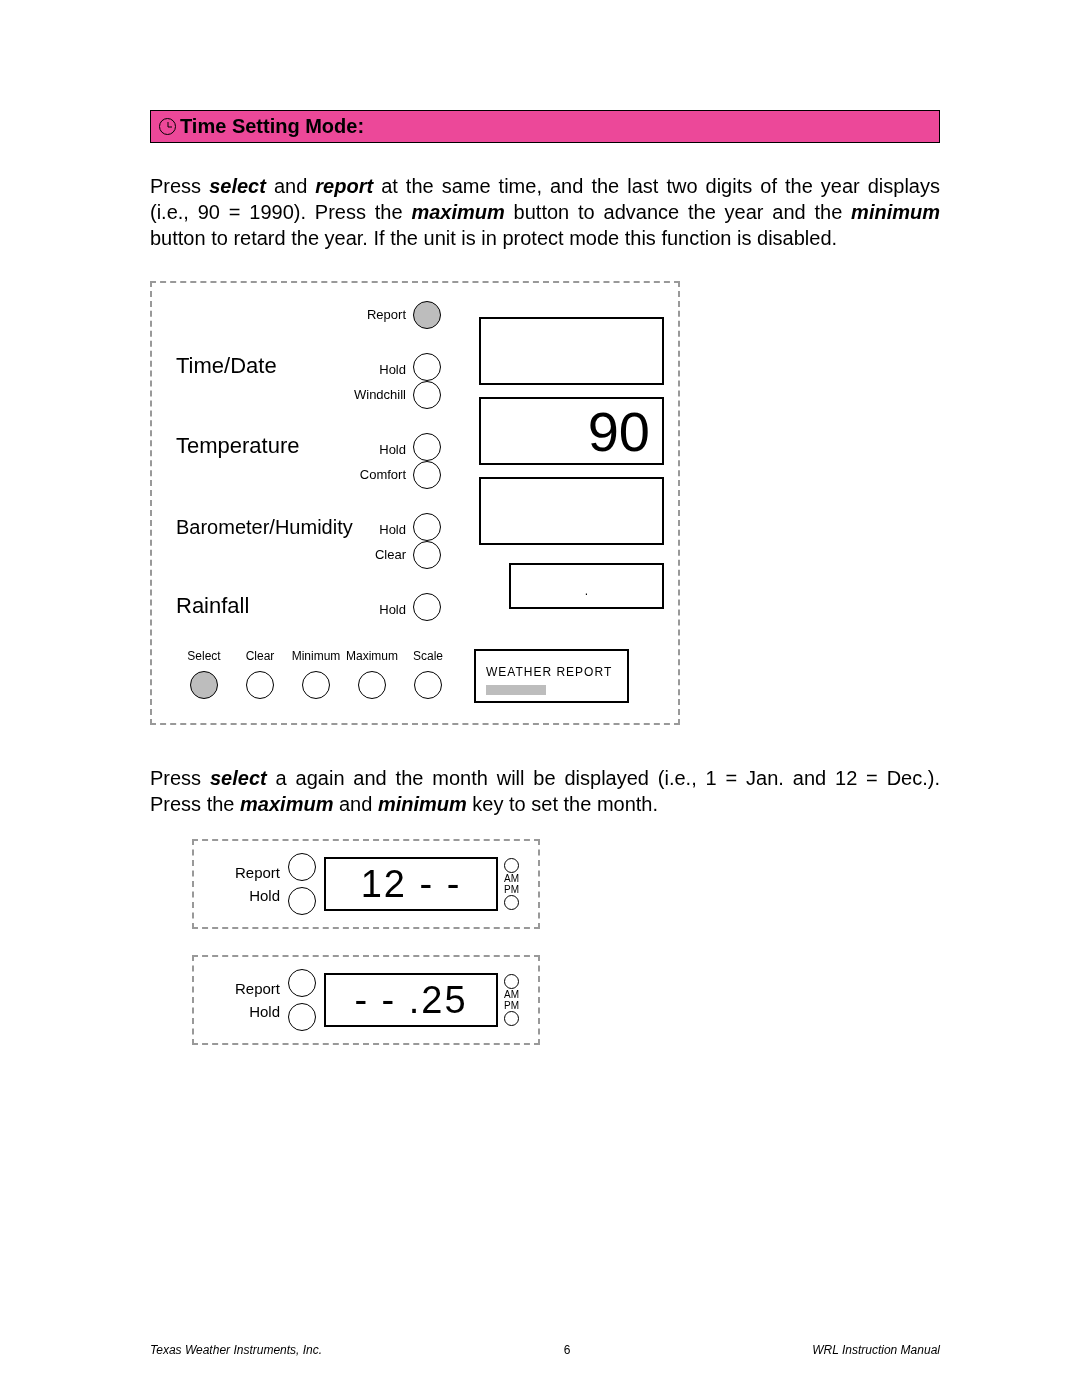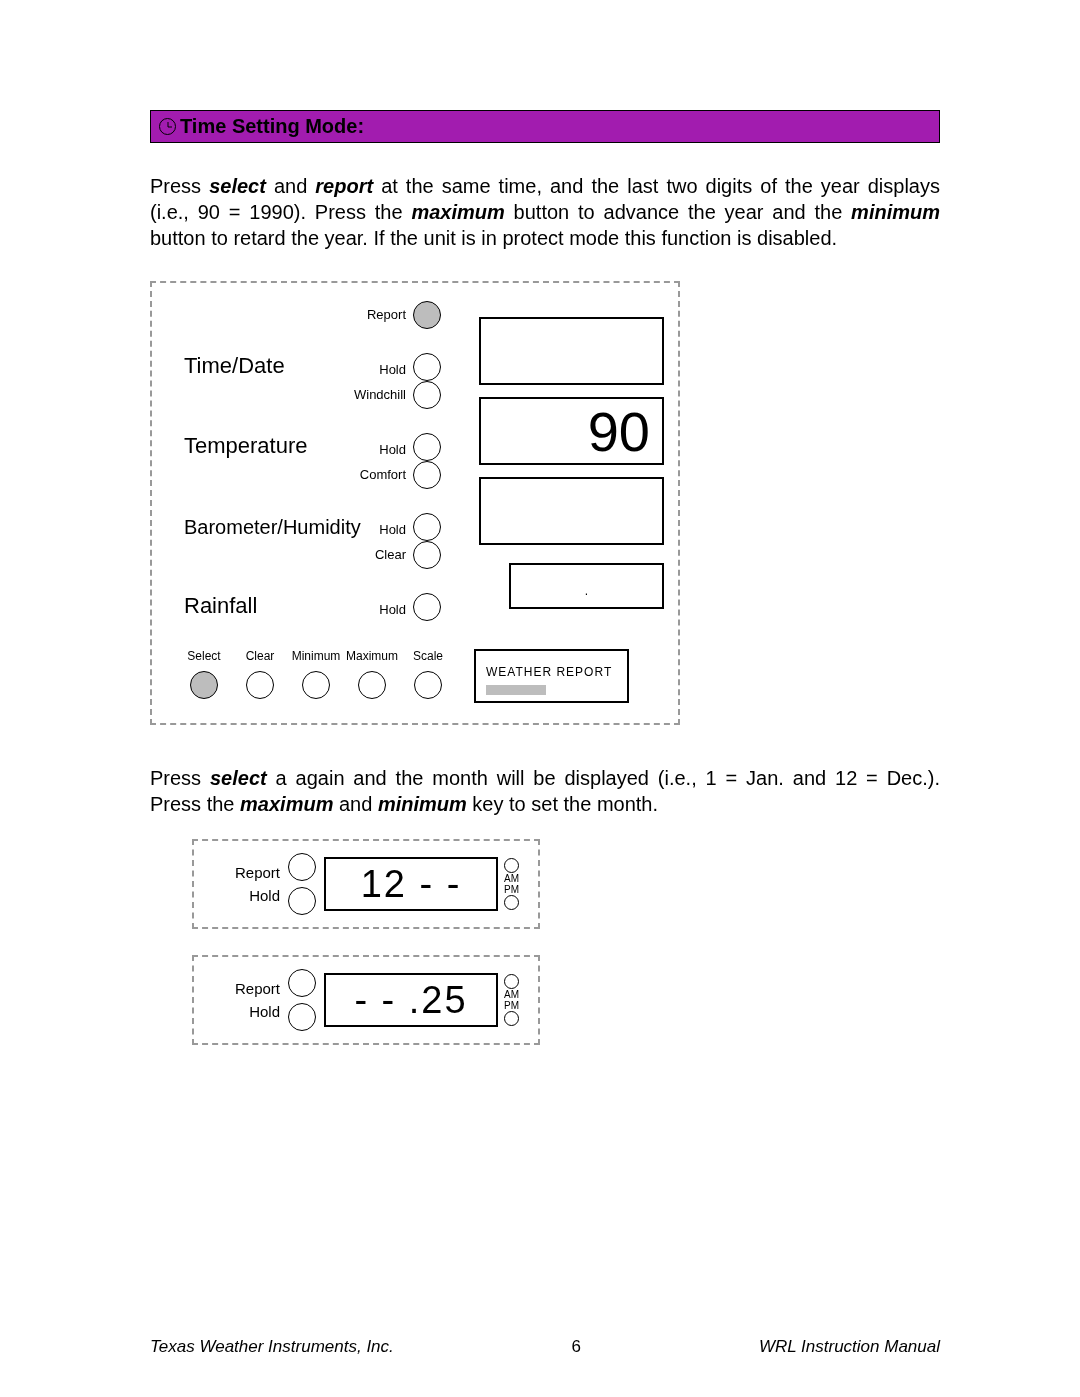--- a/index.html
+++ b/index.html
@@ -10,21 +10,21 @@
   }
   .page {
     width: 1080px;
     height: 1397px;
     position: relative;
     box-sizing: border-box;
     padding: 110px 140px 0 150px;
   }
   .heading-bar {
     border: 1.5px solid #000;
-    background: #a21caf;
+    background: #ec4899;
     padding: 4px 8px;
     font-size: 20px;
     font-weight: bold;
     margin-bottom: 30px;
   }
   .clock-icon {
     display: inline-block;
     width: 15px; height: 15px;
     border: 1.5px solid #000;
     border-radius: 50%;
@@ -71,21 +71,21 @@
     align-items: flex-end;
     height: 80px;
   }
   .row-labels {
     width: 230px;
     position: relative;
     height: 80px;
   }
   .row-title {
     position: absolute;
-    left: 8px;
+    left: 0;
     bottom: 2px;
     font-size: 22px;
     font-family: Arial, sans-serif;
     margin-top: 32px;
   }
   .small-label {
     position: absolute;
     font-size: 13px;
   }
   .btn-col {
@@ -199,21 +199,21 @@
     font-size: 10px;
   }
   .mini-ind .circle { width: 13px; height: 13px; border-width: 1px; }
 
   .footer {
     position: absolute;
     bottom: 40px;
     left: 150px; right: 140px;
     display: flex;
     justify-content: space-between;
-    font-size: 17px;
+    font-size: 12px;
     font-style: italic;
   }
   .footer .pg { font-style: normal; }
 </style>
 </head>
 <body>
 
 <div class="page">
 
   <div class="heading-bar">

